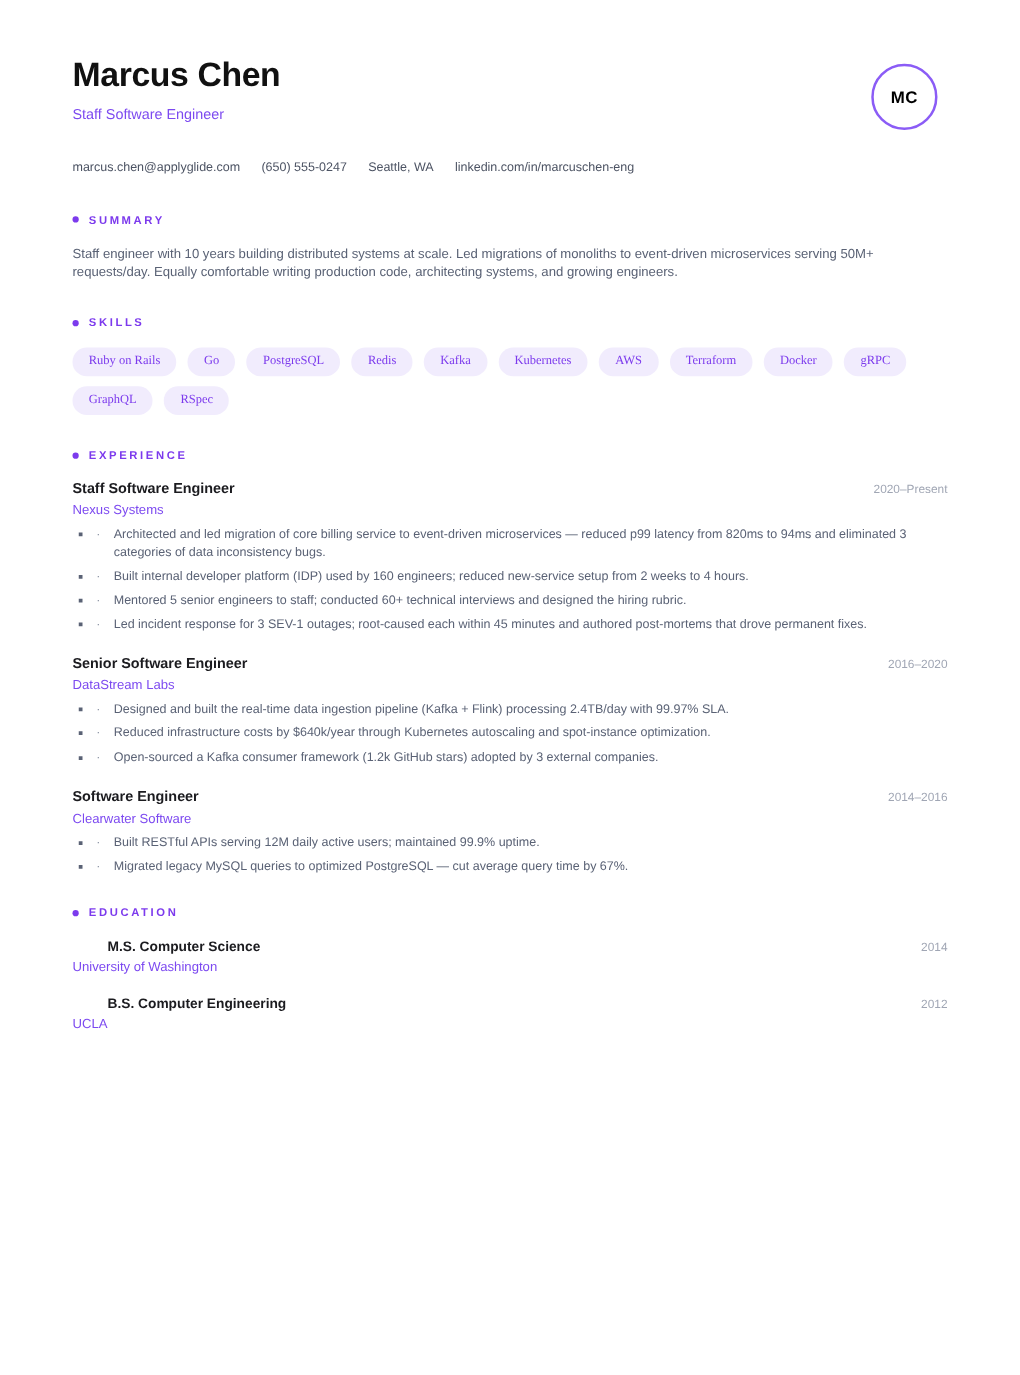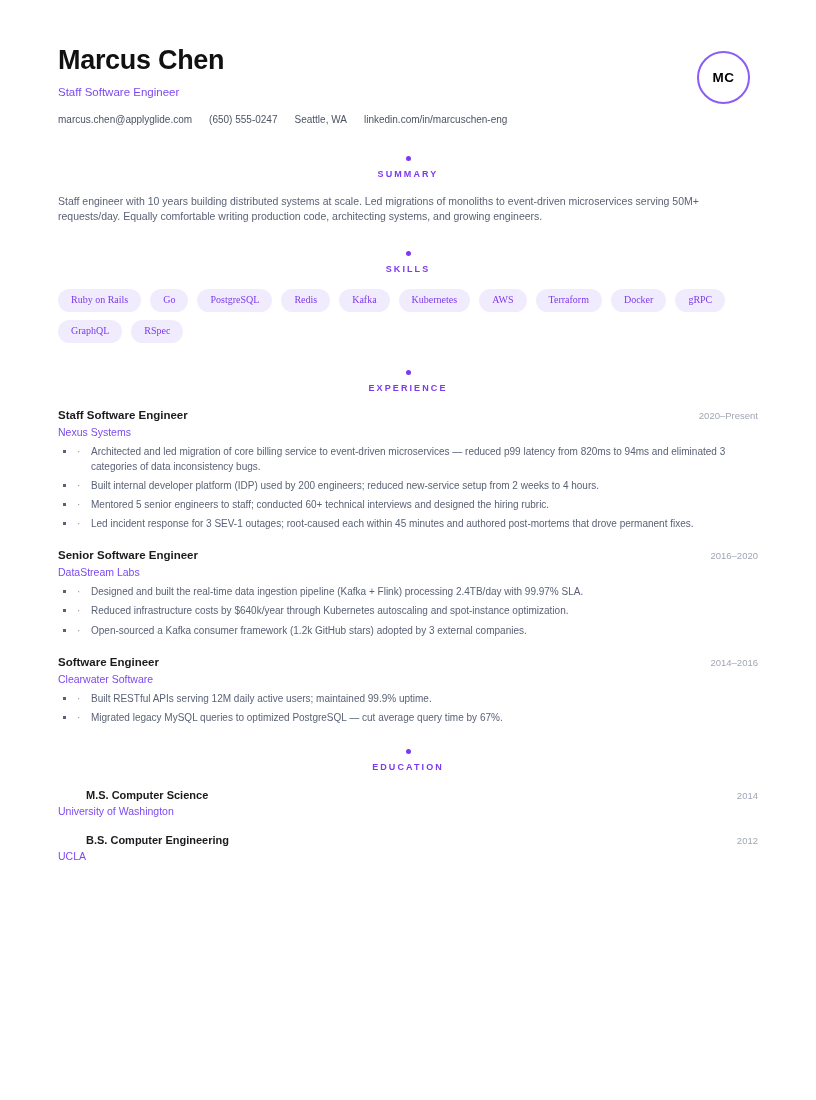--- a/index.html
+++ b/index.html
@@ -41,21 +41,21 @@
   }
 
   .headline {
     margin-top: 10px;
     font-size: 11.5px;
     color: #7c49f0;
     font-weight: normal;
   }
 
   .contact {
-    margin-top: 16px;
+    margin-top: 31px;
     font-size: 10px;
     color: #4c5363;
     display: flex;
     align-items: baseline;
   }
   .contact-item { white-space: nowrap; }
   .contact-sep { display: inline-block; width: 17px; }
 
   .avatar {
     width: 53px;
@@ -74,21 +74,20 @@
     background: #ffffff;
   }
 
   
   .section { margin-top: 0; }
 
   .section-head {
     display: flex;
     align-items: center;
     gap: 8px;
-    flex-direction: column;
   }
 
   .section-dot {
     width: 5px;
     height: 5px;
     border-radius: 50%;
     background: #7c3aed;
     flex: none;
   }
 
@@ -281,21 +280,21 @@
     </div>
     <div id="experience-list">
         <div class="job">
           <div class="job-head">
             <div class="job-title">Staff Software Engineer</div>
             <div class="job-dates">2020–Present</div>
           </div>
           <div class="job-company">Nexus Systems</div>
           <ul class="bullets">
             <li class="bullet"><span class="bullet-mid">·</span><span>Architected and led migration of core billing service to event-driven microservices — reduced p99 latency from 820ms to 94ms and eliminated 3 categories of data inconsistency bugs.</span></li>
-            <li class="bullet"><span class="bullet-mid">·</span><span>Built internal developer platform (IDP) used by 200 engineers; reduced new-service setup from 2 weeks to 4 hours.</span></li>
+            <li class="bullet"><span class="bullet-mid">·</span><span>Built internal developer platform (IDP) used by 160 engineers; reduced new-service setup from 2 weeks to 4 hours.</span></li>
             <li class="bullet"><span class="bullet-mid">·</span><span>Mentored 5 senior engineers to staff; conducted 60+ technical interviews and designed the hiring rubric.</span></li>
             <li class="bullet"><span class="bullet-mid">·</span><span>Led incident response for 3 SEV-1 outages; root-caused each within 45 minutes and authored post-mortems that drove permanent fixes.</span></li>
           </ul>
         </div>
         <div class="job">
           <div class="job-head">
             <div class="job-title">Senior Software Engineer</div>
             <div class="job-dates">2016–2020</div>
           </div>
           <div class="job-company">DataStream Labs</div>

